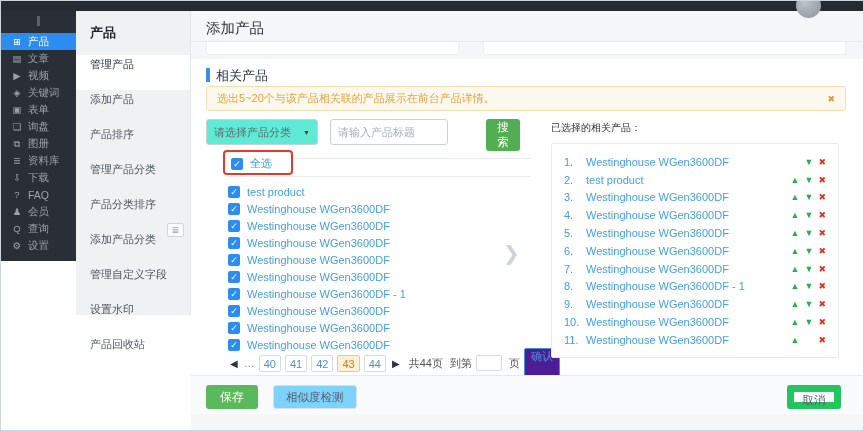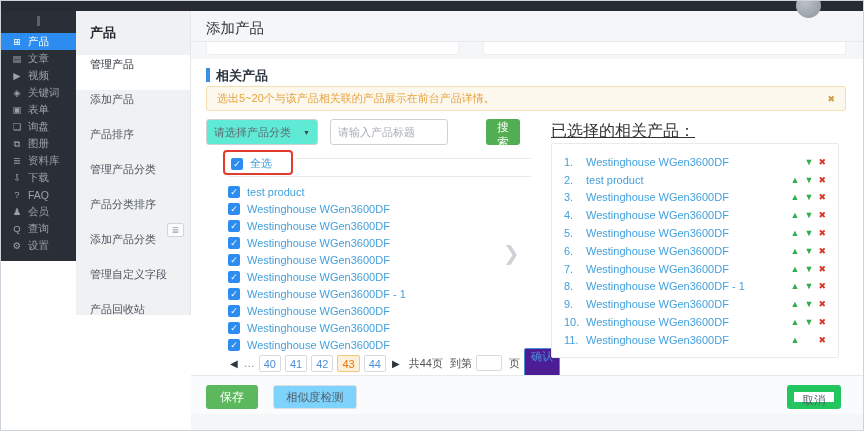--- a/index.html
+++ b/index.html
@@ -28,34 +28,34 @@
 
   
   .main{position:absolute;left:190px;top:10px;right:0;bottom:0;background:#f5f6f7;}
   .page-title{position:absolute;left:15px;top:8px;font-size:14.5px;color:#2e343b;}
   .title-line{position:absolute;left:0;top:30px;right:0;border-top:1px solid #e7e9ec;}
   .card-bottom{position:absolute;top:31px;height:13px;background:#fff;border:1px solid #eceef1;border-top:none;border-radius:0 0 3px 3px;}
   .card-l{left:15px;width:253px;} .card-r{left:292px;width:363px;}
 
   .content{position:absolute;left:0;top:48px;right:0;height:334px;background:#fff;}
   .sec-accent{position:absolute;left:15px;top:9px;width:3.5px;height:14px;background:#3a8ee6;}
-  .sec-title{position:absolute;left:25px;top:8px;font-size:13px;font-weight:bold;color:#2b3440;}
+  .sec-title{position:absolute;left:25px;top:8px;font-size:13px;font-weight:normal;color:#2b3440;}
 
   .warn{position:absolute;left:15px;top:27px;width:640px;height:25px;background:#fdf8ee;border:1px solid #f3dfae;border-radius:3px;
         display:flex;align-items:center;padding:0 10px;}
   .warn-text{font-size:11px;color:#e6a23c;flex:1;}
   .warn-x{font-size:9px;color:#cf9b3f;cursor:pointer;}
 
   .filters{position:absolute;left:15px;top:60px;display:flex;}
   .select{width:112px;height:26px;border:1px solid #ccd1d6;border-radius:3px;background:#5eead4;display:flex;align-items:center;
           padding:0 7px;font-size:11px;color:#5f6871;margin-right:12px;cursor:pointer;}
   .caret{margin-left:auto;font-size:7px;color:#444;}
   .tinput{width:118px;height:26px;border:1px solid #ccd1d6;border-radius:3px;padding:0 7px;font-size:11px;color:#333;outline:none;}
   .tinput::placeholder{color:#a8aeb5;}
-  .search-btn{position:absolute;left:295px;top:60px;width:34px;height:26px;background:#53ad53;color:#fff;font-size:11.5px;
+  .search-btn{position:absolute;left:295px;top:60px;width:34px;height:32px;background:#53ad53;color:#fff;font-size:11.5px;
               border:none;border-radius:3px;cursor:pointer;}
 
   .red-annot{position:absolute;left:32px;top:91px;width:70px;height:25px;border:2px solid #e23b2e;border-radius:4px;z-index:3;}
   .topline{position:absolute;left:104px;top:99px;width:236px;border-top:1px solid #e8eaed;}
   .select-all{position:absolute;left:40px;top:97px;display:flex;align-items:center;z-index:2;}
   .cb{width:12px;height:12px;background:#2d8cf0;border-radius:2px;color:#fff;font-size:9px;line-height:12px;text-align:center;
       flex:none;cursor:pointer;}
   .sa-label{margin-left:7px;font-size:11px;color:#3f9bd8;cursor:pointer;}
   .divider{position:absolute;left:37px;top:117px;width:303px;border-top:1px solid #e8eaed;}
 
@@ -68,21 +68,21 @@
   .pager{position:absolute;left:37px;top:289px;display:flex;align-items:center;gap:4px;font-size:11px;}
   .pg-arrow{color:#2b3540;font-size:10px;padding:0 2px;cursor:pointer;}
   .pg-ell{color:#7a8a9a;}
   .pg-btn{min-width:21px;height:17px;line-height:16px;text-align:center;padding:0 4px;border:1px solid #d8dbde;border-radius:2px;
           background:#fff;color:#4a90d9;cursor:pointer;}
   .pg-btn.active{background:#fcf0d9;border-color:#f1c87c;color:#e5740f;}
   .pg-info{color:#555;margin-left:3px;}
   .pg-input{width:26px;height:16px;border:1px solid #d8dbde;border-radius:2px;outline:none;}
   .pg-confirm{height:30px;padding:0 6px;border:1px solid #4a90d9;color:#4a90d9;border-radius:2px;background:#4c1d95;font-size:11px;cursor:pointer;}
 
-  .sel-title{position:absolute;left:360px;top:62px;font-size:16px;color:#333;text-decoration:underline;}
+  .sel-title{position:absolute;left:360px;top:62px;font-size:10px;color:#333;}
   .sel-panel{position:absolute;left:360px;top:84px;width:288px;height:215px;border:1px solid #e8ebee;border-radius:2px;background:#fff;
              padding:9px 12px;}
   .sel-row{display:flex;align-items:center;height:17.8px;font-size:11px;}
   .sel-num{color:#44a1dd;width:22px;flex:none;}
   .sel-name{color:#44a1dd;flex:1;white-space:nowrap;overflow:hidden;cursor:pointer;}
   .sel-icons{display:flex;gap:5px;flex:none;}
   .ic-up,.ic-down{color:#2fae4e;font-size:9px;font-weight:bold;cursor:pointer;}
   .ic-x{color:#d8382c;font-size:9px;font-weight:bold;cursor:pointer;}
   .hide{visibility:hidden;}
 
@@ -162,20 +162,21 @@
   <div class="subbar">
     <div class="sub-title">产品</div>
     <div id="subbar-list">
         <div class="sub-item active">管理产品</div>
         <div class="sub-item">添加产品</div>
         <div class="sub-item">产品排序</div>
         <div class="sub-item">管理产品分类</div>
         <div class="sub-item">产品分类排序</div>
         <div class="sub-item">添加产品分类</div>
         <div class="sub-item">管理自定义字段</div>
+        <div class="sub-item">设置水印</div>
         <div class="sub-item">产品回收站</div>
       </div>
     <div class="sub-toggle">≣</div>
   </div>
 
   <div class="main">
     <div class="page-title">添加产品</div>
     <div class="title-line"></div>
     <div class="card-bottom card-l"></div>
     <div class="card-bottom card-r"></div>

